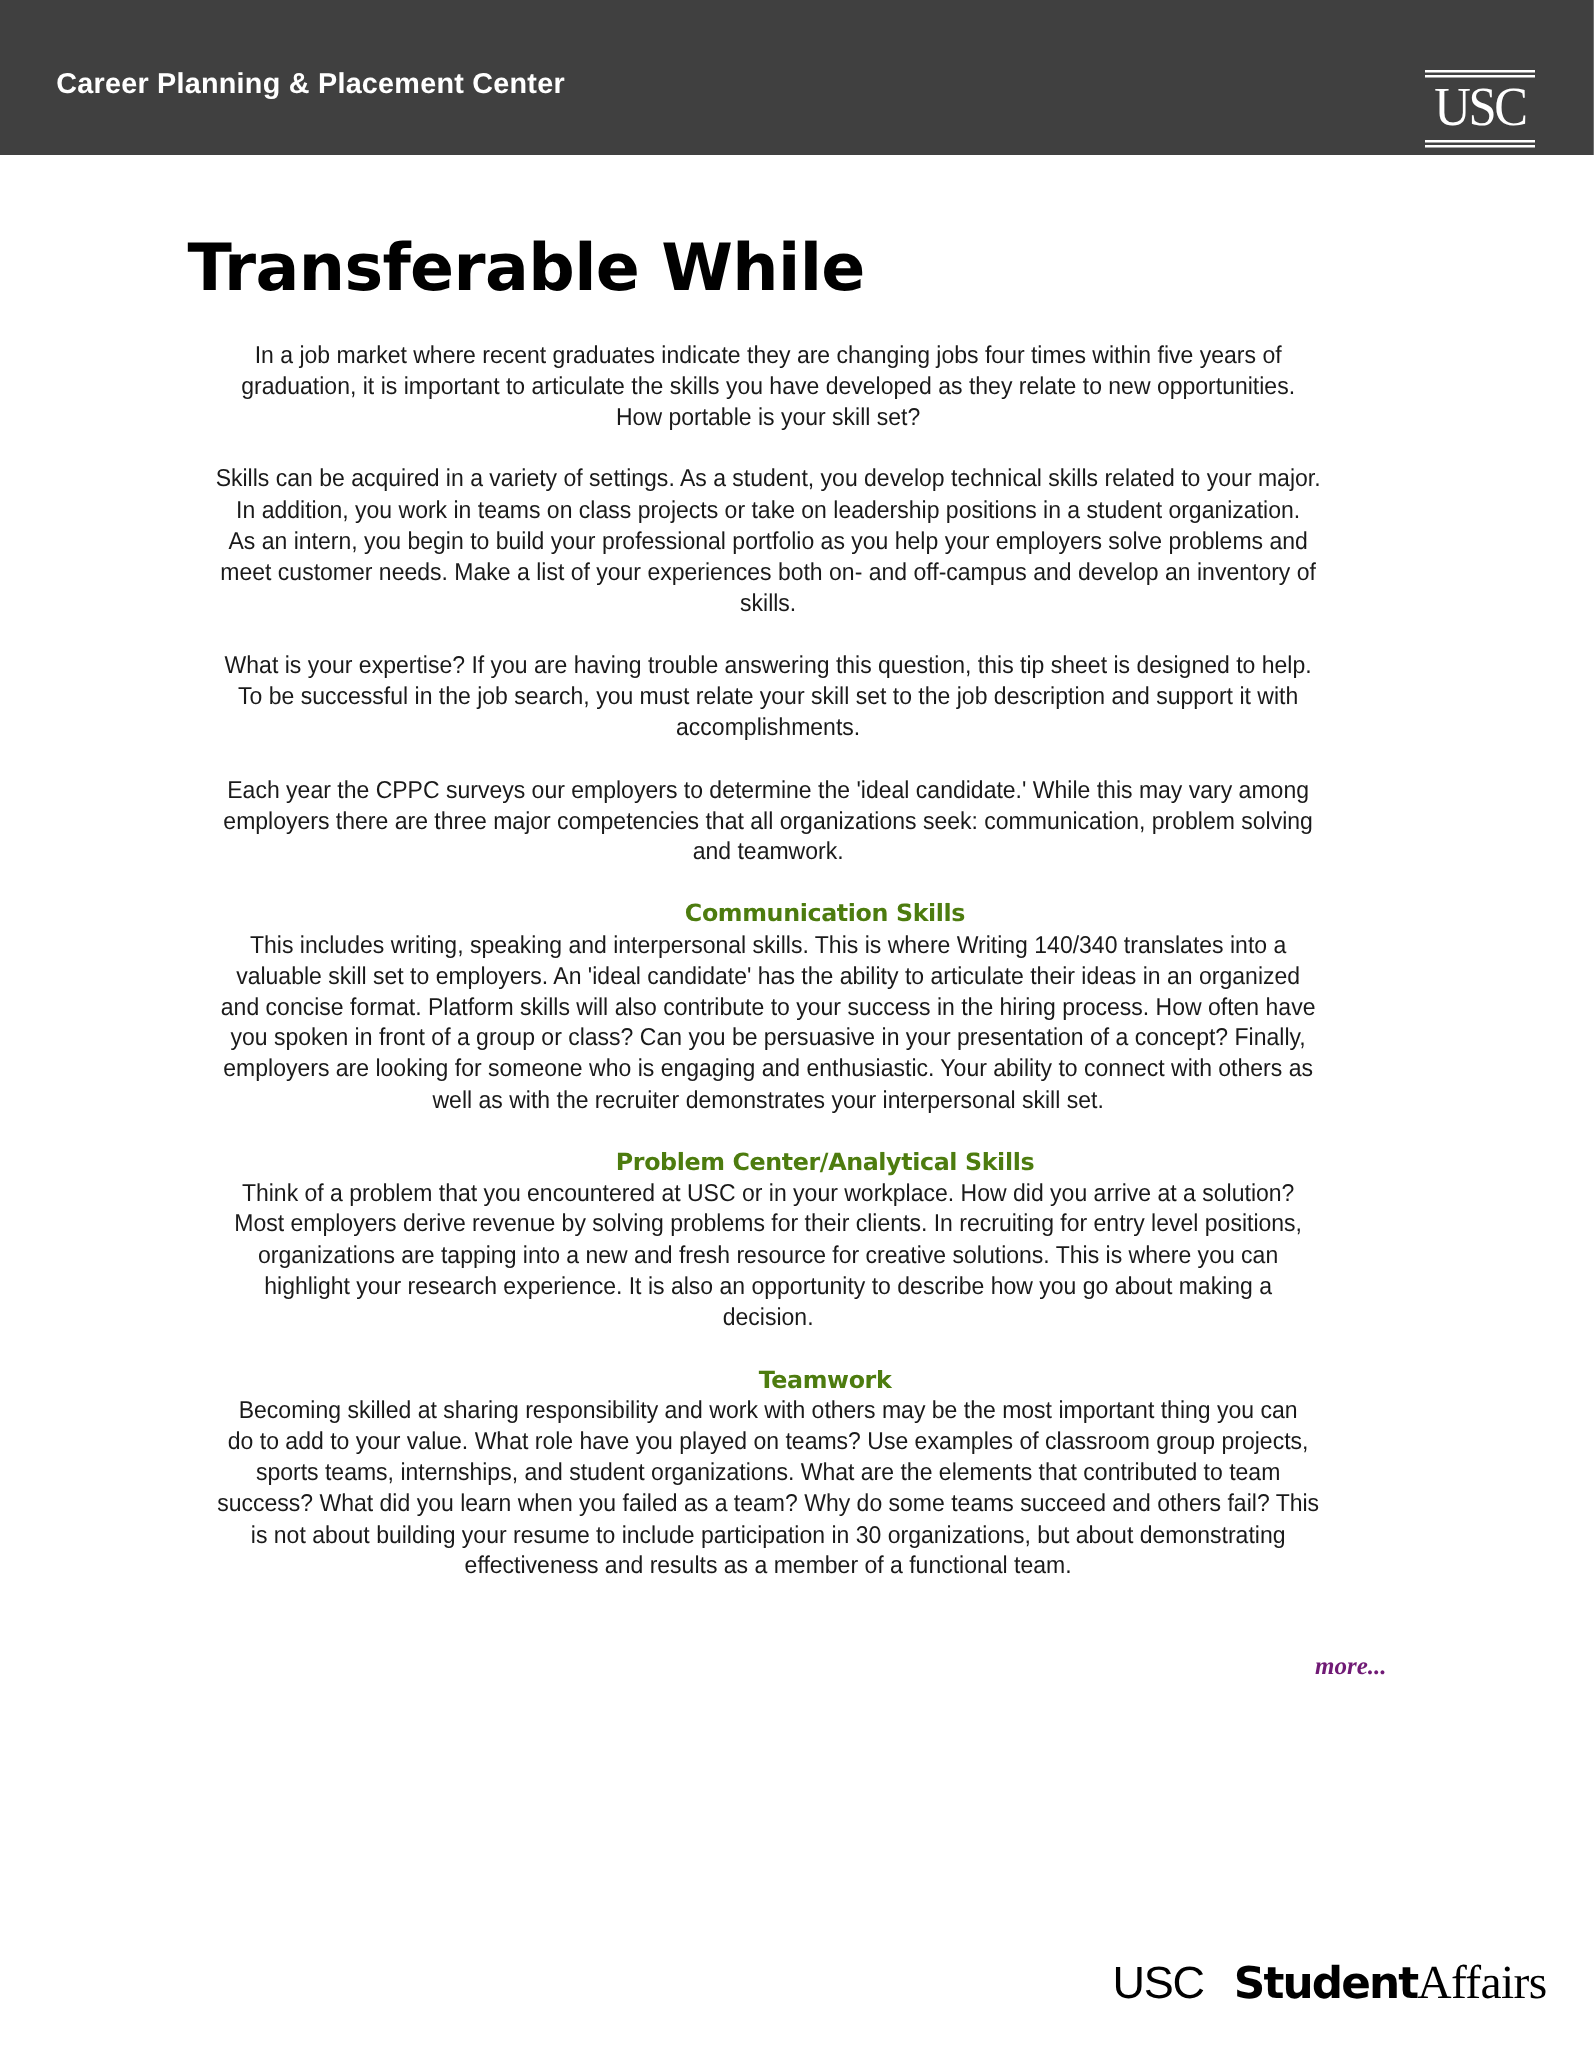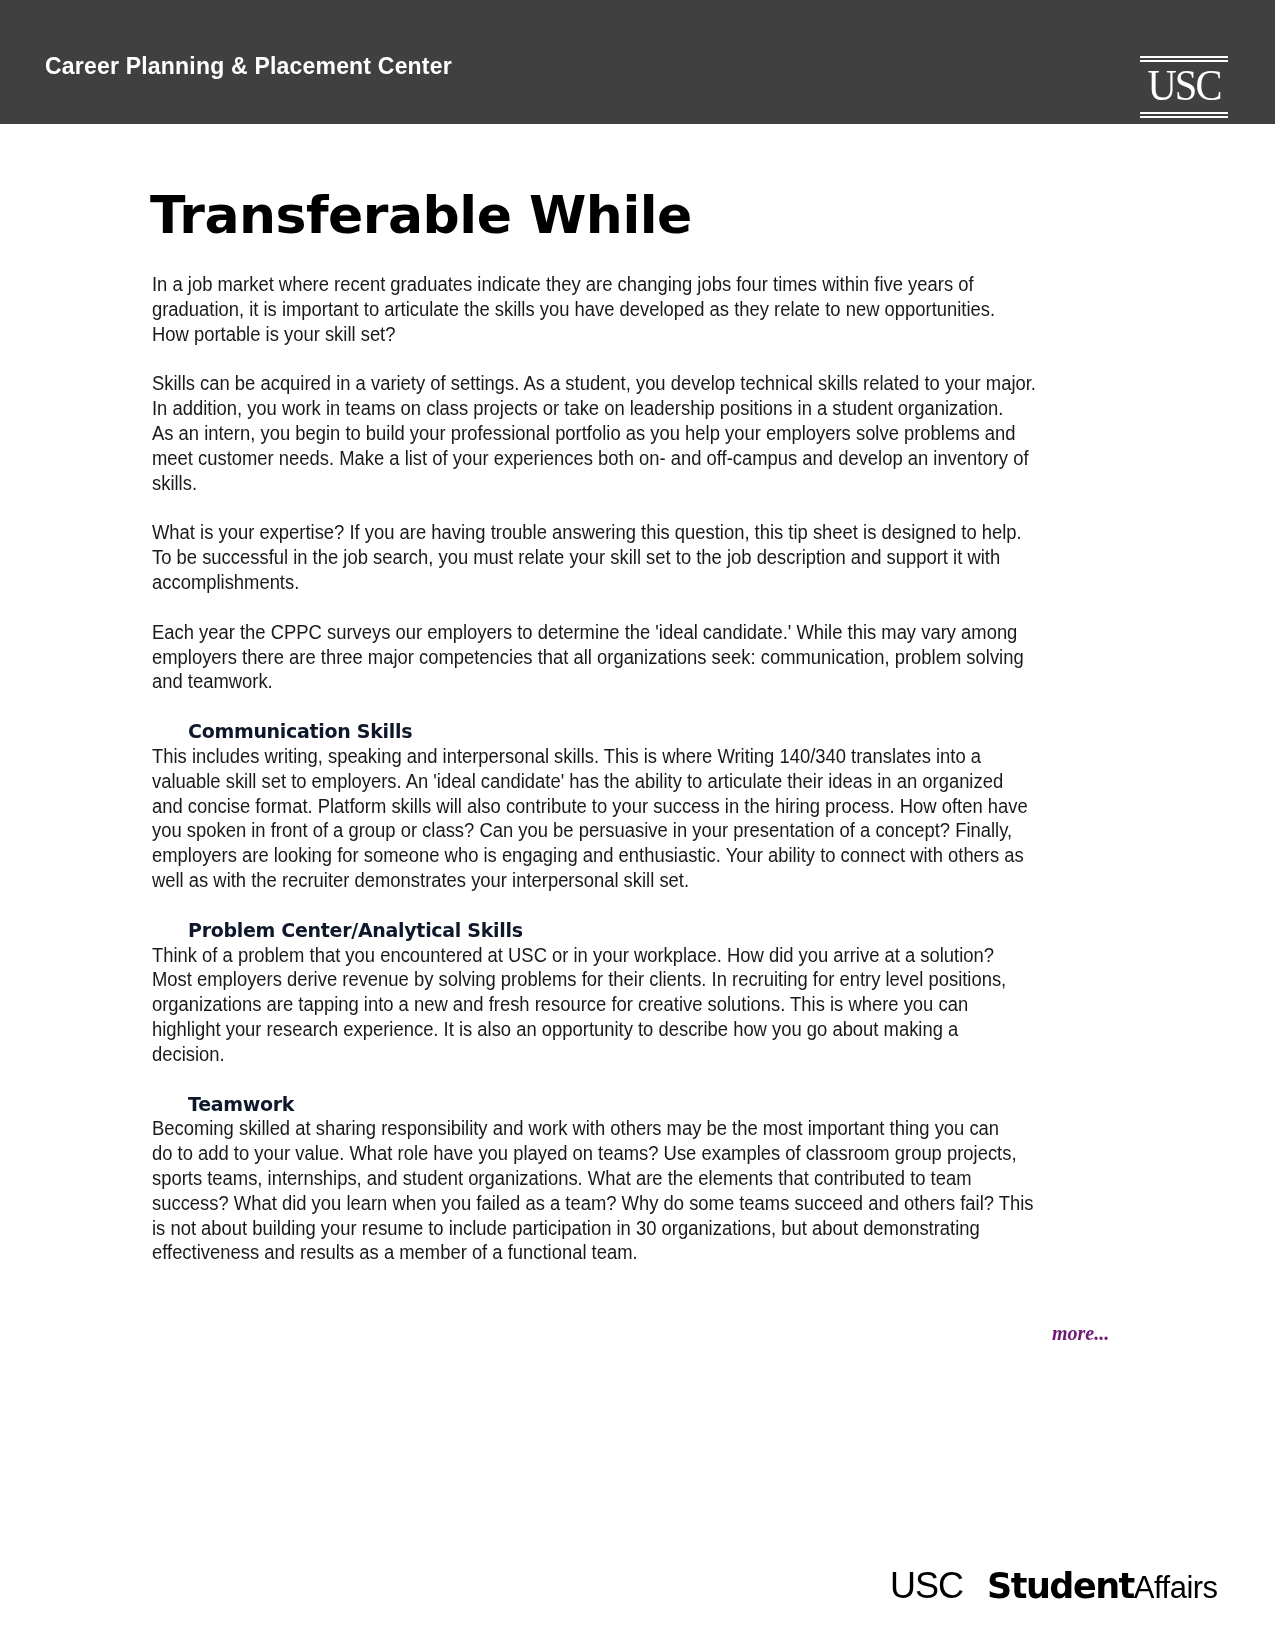--- a/index.html
+++ b/index.html
@@ -73,37 +73,38 @@
     color: #000;
   }
   .content {
     position: absolute;
     left: 152px;
     top: 272px;
     width: 980px;
   }
   .para {
     margin: 0 0 25px 0;
+    text-align: center;
   }
   .line {
     display: block;
     white-space: nowrap;
     font-family: "Liberation Sans", sans-serif;
     font-size: 19.5px;
     line-height: 24.8px;
     color: #1a1a1a;
     transform-origin: left center;
   }
   .section-heading {
     display: block;
     font-family: "DejaVu Sans", sans-serif;
     font-weight: bold;
     font-size: 19px;
     line-height: 24.8px;
-    color: #0f172a;
+    color: #4d7c0f;
     letter-spacing: -0.3px;
     margin-left: 36px;
   }
   .more-link {
     position: absolute;
     left: 1052px;
     top: 1322px;
     font-family: Liberation Serif, serif;
     font-style: italic;
     font-weight: bold;
@@ -125,22 +126,22 @@
     letter-spacing: -1px;
   }
   .footer-logo .student {
     font-family: "DejaVu Sans", sans-serif;
     font-weight: bold;
     font-size: 35px;
     letter-spacing: -1.5px;
     margin-left: 24px;
   }
   .footer-logo .affairs {
-    font-family: Liberation Sans, sans-serif;
-    font-size: 31px;
+    font-family: Liberation Serif, serif;
+    font-size: 38px;
     letter-spacing: -0.5px;
   }
 </style>
 </head>
 <body>
 
 <div class="header-band">
   <div class="header-title">Career Planning &amp; Placement Center</div>
   <div class="usc-logo">
     <div class="rule" style="top:0px;"></div>

